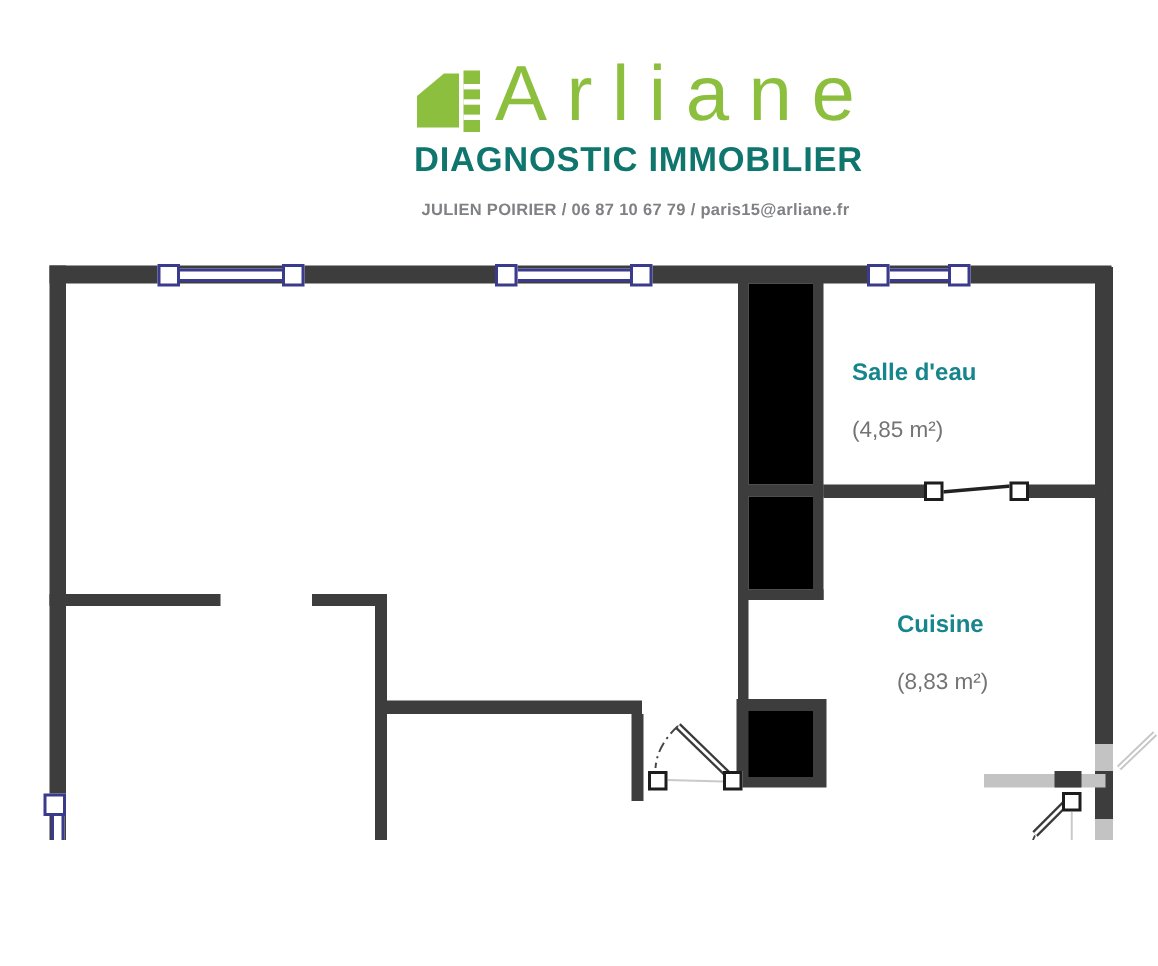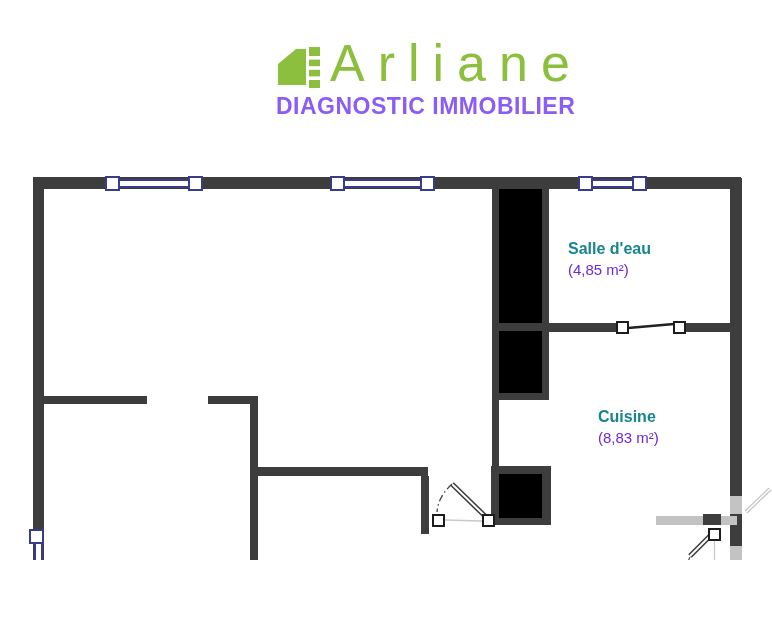--- a/index.html
+++ b/index.html
@@ -8,21 +8,21 @@
     font-family:"Liberation Sans", sans-serif;
   }
   
   .brand{
     position:absolute;left:330px;top:37px;font-size:52px;line-height:1;
     letter-spacing:13px;color:#8dbf3f;font-weight:400;white-space:nowrap;
   }
   .logo-icon{position:absolute;left:276px;top:45px;width:46px;height:46px;}
   .tagline{
     position:absolute;left:276px;top:94px;font-size:23px;font-weight:bold;
-    color:#8b5cf6;letter-spacing:.5px;white-space:nowrap;line-height:1.1;
+    color:#0f766e;letter-spacing:.5px;white-space:nowrap;line-height:1.1;
   }
   .contact{
     position:absolute;left:281px;top:134px;font-size:11px;font-weight:bold;
     color:#7f8184;letter-spacing:.2px;white-space:nowrap;
   }
   
   .w{position:absolute;background:#3d3d3d;}           
   .g{position:absolute;background:#c3c3c3;}           
   .b{position:absolute;background:#000000;}           
   .win-h{position:absolute;height:9px;background:#ffffff;
@@ -30,36 +30,37 @@
   .win-v{position:absolute;width:9px;background:#ffffff;
          border-left:2px solid #3b3b8e;border-right:2px solid #3b3b8e;box-sizing:border-box;}
   .win-sq{position:absolute;width:15px;height:15px;background:#ffffff;
           border:2px solid #3b3b8e;box-sizing:border-box;z-index:6;}
   .door-sq{position:absolute;width:13px;height:13px;background:#ffffff;
            border:2px solid #1d1d1d;box-sizing:border-box;z-index:6;}
   .overlay{position:absolute;left:0;top:0;z-index:5;}
   
   .room-label{position:absolute;z-index:7;white-space:nowrap;}
   .rn{font-size:16px;font-weight:bold;color:#17858c;line-height:1;}
-  .ra{font-size:15px;color:#6d28d9;margin-top:5px;line-height:1;}
+  .ra{font-size:15px;color:#737373;margin-top:22px;line-height:1;}
 </style>
 </head>
 <body>
 
 <div class="screen">
 
   <svg class="logo-icon" viewBox="0 0 46 46">
     <polygon points="2,40 2,19 20,4 30,4 30,40" fill="#8dbf3f"></polygon>
     <rect x="33" y="2" width="11" height="41" fill="#8dbf3f"></rect>
     <rect x="33" y="11" width="11" height="3.6" fill="#ffffff"></rect>
     <rect x="33" y="21.2" width="11" height="3.6" fill="#ffffff"></rect>
     <rect x="33" y="31.4" width="11" height="3.6" fill="#ffffff"></rect>
   </svg>
   <div class="brand">Arliane</div>
   <div class="tagline">DIAGNOSTIC IMMOBILIER</div>
+  <div class="contact">JULIEN POIRIER / 06 87 10 67 79 / paris15@arliane.fr</div>
 
   <div class="w" style="left:33px;top:177px;width:708px;height:12px"></div>
   <div class="w" style="left:33px;top:177px;width:11px;height:445px"></div>
   <div class="w" style="left:33px;top:611px;width:608px;height:11px"></div>
   <div class="w" style="left:693px;top:611px;width:24px;height:12px"></div>
   <div class="g" style="left:715px;top:612px;width:17px;height:10px"></div>
   <div class="w" style="left:730px;top:608px;width:12px;height:15px"></div>
 
   <div class="w" style="left:730px;top:178px;width:12px;height:318px"></div>
   <div class="g" style="left:730px;top:496px;width:12px;height:18px"></div>

